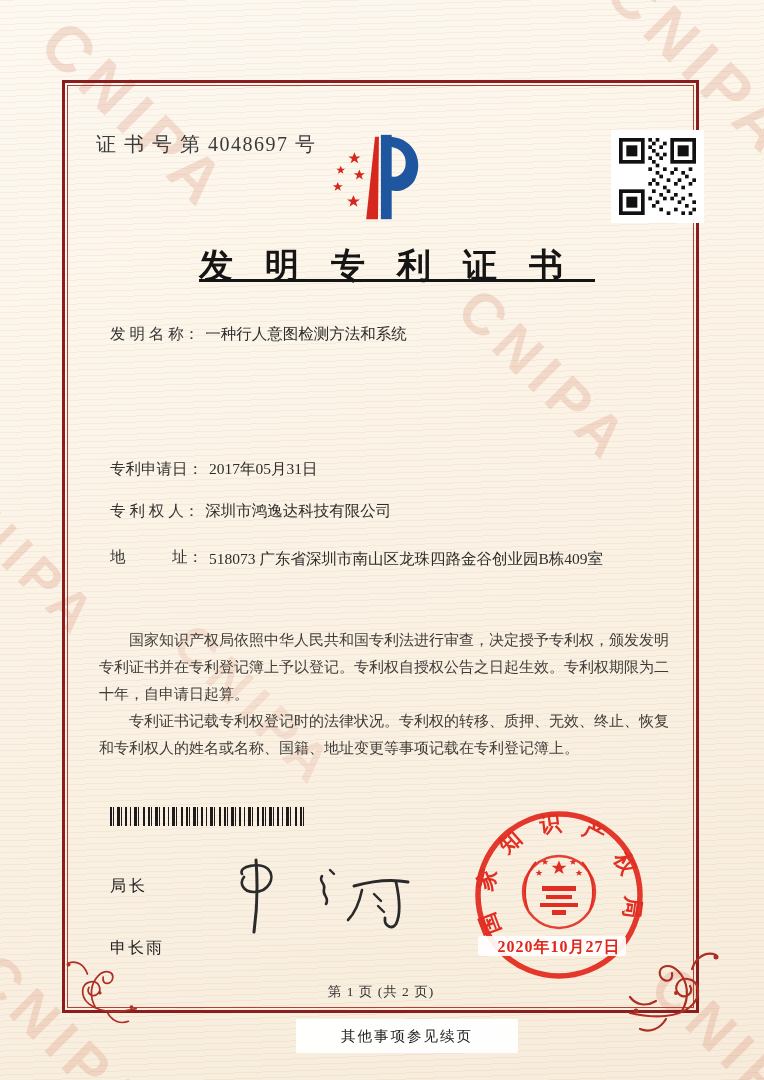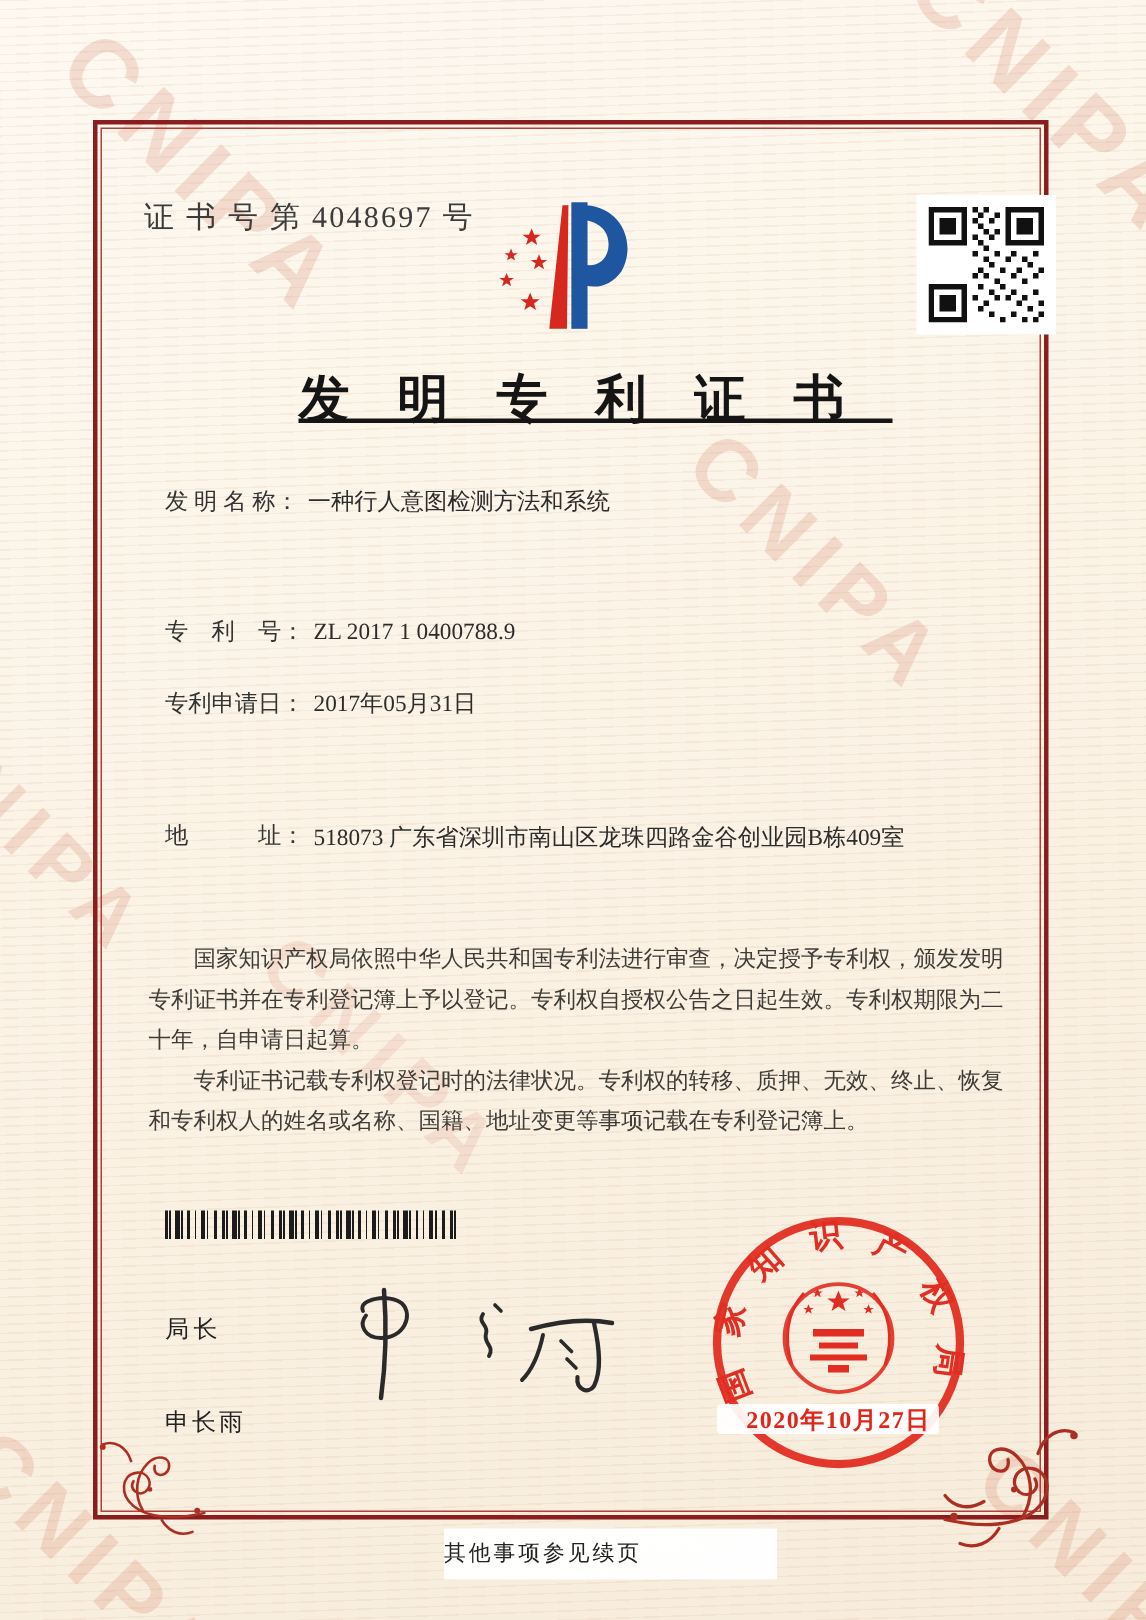--- a/index.html
+++ b/index.html
@@ -85,21 +85,21 @@
 
   .seal { position:absolute; z-index:5; left:470px; top:806px; }
   .seal text { font-family:"Liberation Serif","DejaVu Serif",serif; }
 
   .page-number {
     position:absolute; z-index:4; left:63px; top:983px; width:636px;
     text-align:center; font-size:13.5px; color:#333; letter-spacing:1px;
   }
   .continuation {
     position:absolute; z-index:6; left:296px; top:1019px; width:222px; height:34px;
-    background:rgba(255,255,255,0.95); text-align:left; line-height:34px;
+    background:rgba(255,255,255,0.95); text-align:center; line-height:34px;
     font-size:14.5px; color:#222; letter-spacing:2px;
   }
 </style>
 </head>
 <body>
 
 <div class="page">
 
   <div class="watermark wm1">CNIPA</div>
   <div class="watermark wm2">CNIPA</div>
@@ -231,25 +231,25 @@
         <rect x="76" y="80" width="4" height="4"></rect>
       </g>
     </svg>
   </div>
 
   <div class="cert-title">发明专利证书</div>
 
   <div class="field-row r0">
     <span class="lbl">发 明 名 称：</span><span class="val">一种行人意图检测方法和系统</span>
   </div>
-  <div class="field-row r2">
-    <span class="lbl">专　利　号：</span><span class="val">ZL 2017 1 0400788.9</span>
-  </div>
   <div class="field-row r3">
     <span class="lbl">专利申请日：</span><span class="val">2017年05月31日</span>
+  </div>
+  <div class="field-row r4">
+    <span class="lbl">专 利 权 人：</span><span class="val">深圳市鸿逸达科技有限公司</span>
   </div>
   <div class="field-row r5">
     <span class="lbl">地　　　址：</span><span class="val">518073 广东省深圳市南山区龙珠四路金谷创业园B栋409室</span>
   </div>
 
   <div class="legal">
     <p>国家知识产权局依照中华人民共和国专利法进行审查，决定授予专利权，颁发发明专利证书并在专利登记簿上予以登记。专利权自授权公告之日起生效。专利权期限为二十年，自申请日起算。</p>
     <p>专利证书记载专利权登记时的法律状况。专利权的转移、质押、无效、终止、恢复和专利权人的姓名或名称、国籍、地址变更等事项记载在专利登记簿上。</p>
   </div>
 
@@ -293,15 +293,16 @@
         <path id="sealArc" d="M31,125 A67,67 0 1 1 147,125" fill="none"></path>
       </defs>
     <text font-size="21.5" font-weight="bold" fill="#e12d22">
       <textPath href="#sealArc" startOffset="0" textLength="265" lengthAdjust="spacing">国家知识产权局</textPath>
     </text>
 
     <rect x="8" y="130" width="148" height="20" rx="3" fill="#ffffff" opacity="0.92"></rect>
     <text x="89" y="146" text-anchor="middle" font-size="16" font-weight="bold" fill="#e02519" letter-spacing="1">2020年10月27日</text>
   </svg>
 
+  <div class="page-number">第 1 页 (共 2 页)</div>
   <div class="continuation">其他事项参见续页</div>
 
 </div>
 
 </body></html>

